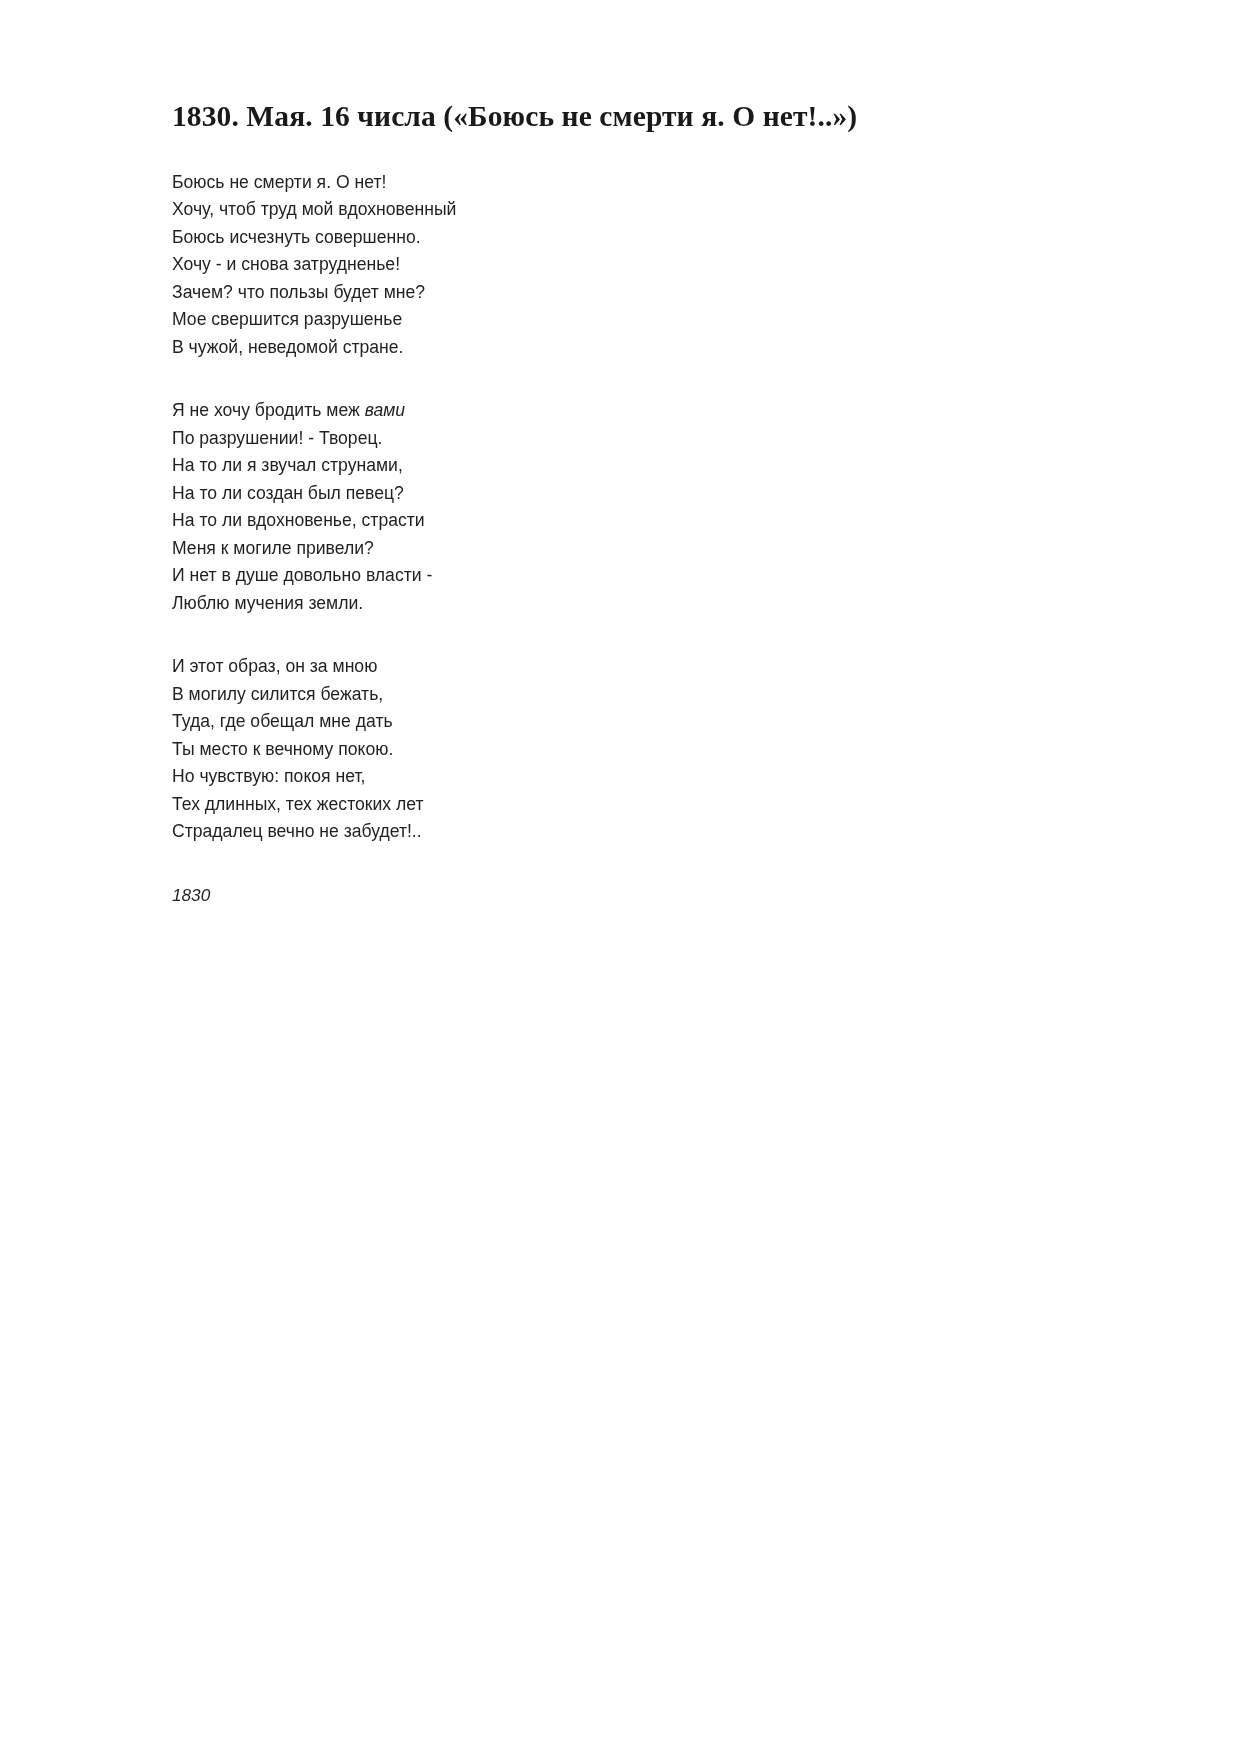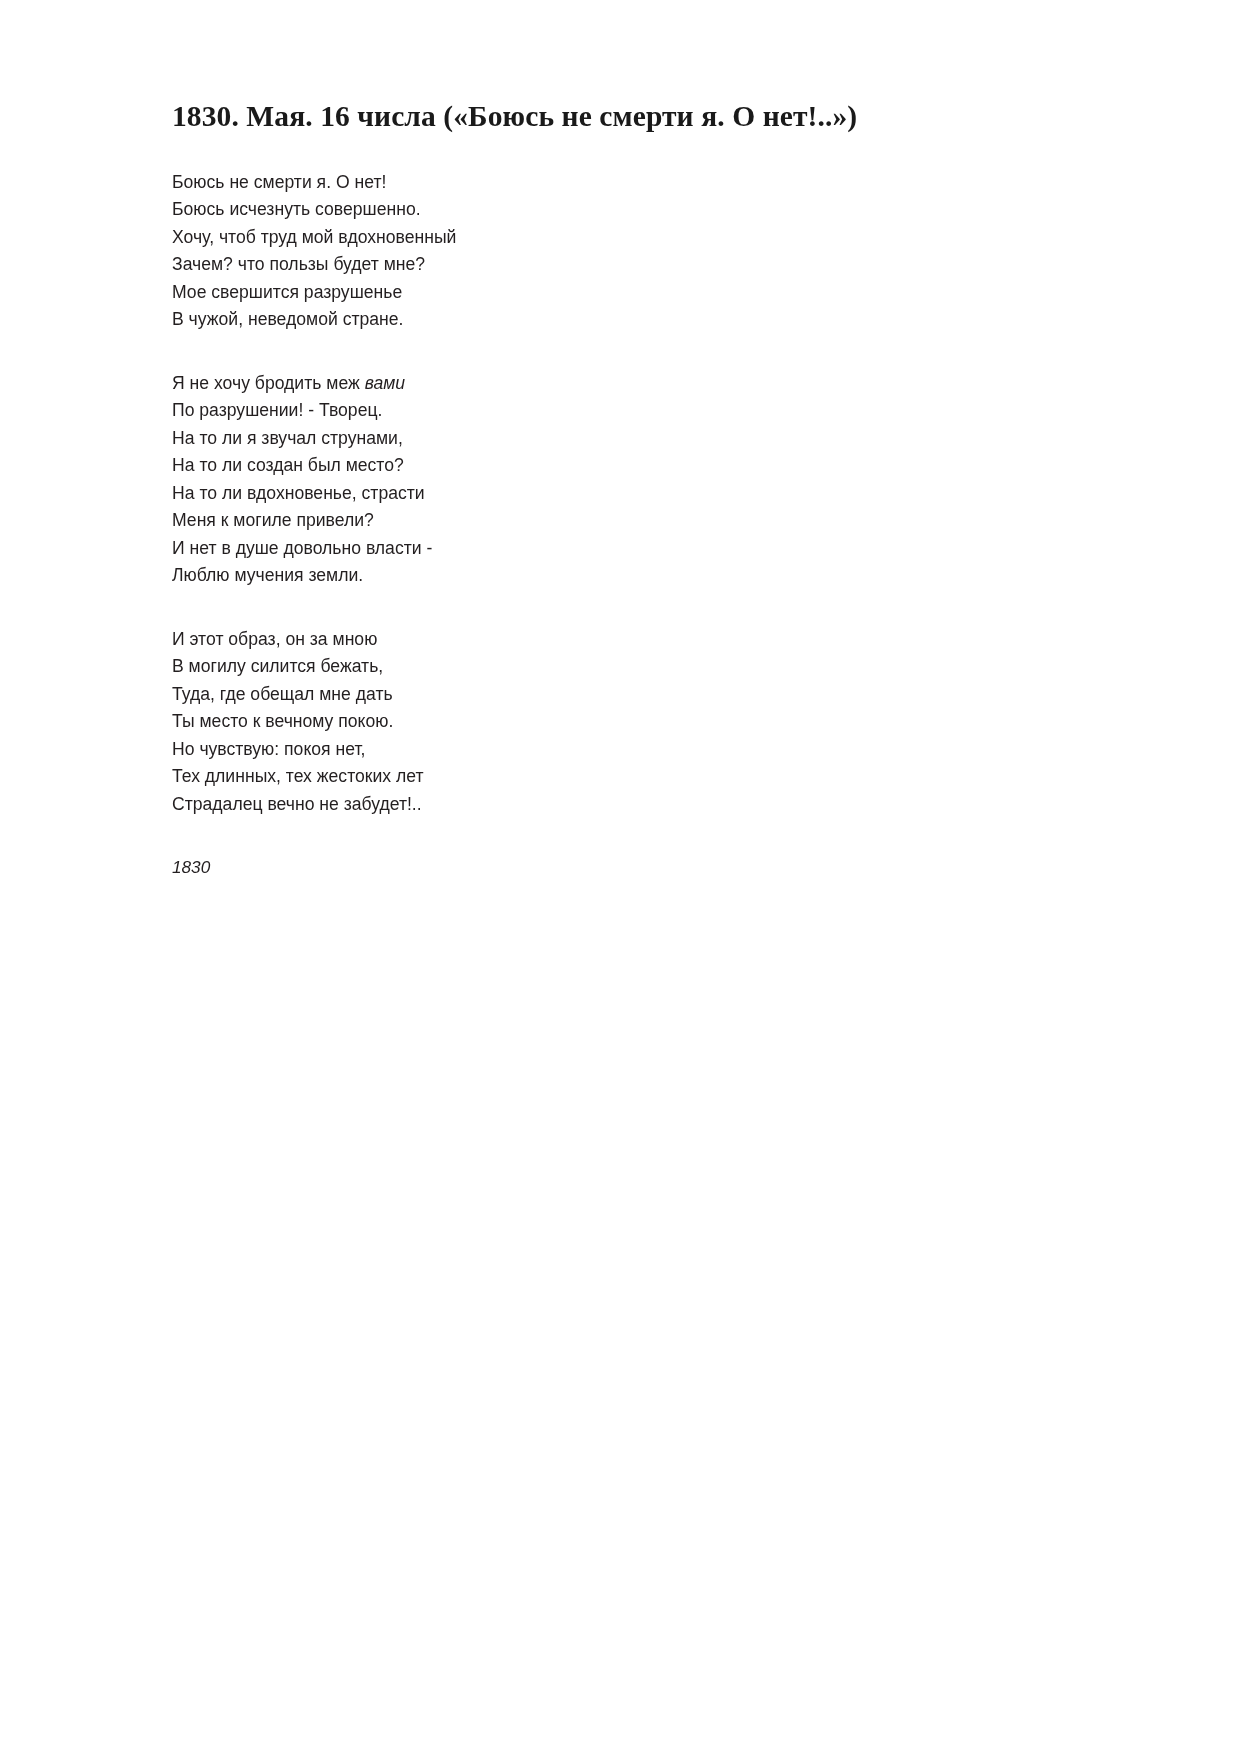--- a/index.html
+++ b/index.html
@@ -67,32 +67,33 @@
 </head>
 <body>
 
 <div class="page">
   <div class="content">
 
     <h1 class="poem-title">1830. Мая. 16 числа («Боюсь не смерти я. О нет!..»)</h1>
 
     <div class="stanza">
       <div class="line">Боюсь не смерти я. О нет!</div>
+      <div class="line">Хочу, чтоб труд мой вдохновенный</div>
       <div class="line">Боюсь исчезнуть совершенно.</div>
-      <div class="line">Хочу, чтоб труд мой вдохновенный</div>
+      <div class="line">Хочу - и снова затрудненье!</div>
       <div class="line">Зачем? что пользы будет мне?</div>
       <div class="line">Мое свершится разрушенье</div>
       <div class="line">В чужой, неведомой стране.</div>
     </div>
 
     <div class="stanza">
       <div class="line"><span>Я не хочу бродить меж </span><em>вами</em></div>
       <div class="line">По разрушении! - Творец.</div>
       <div class="line">На то ли я звучал струнами,</div>
-      <div class="line">На то ли создан был место?</div>
+      <div class="line">На то ли создан был певец?</div>
       <div class="line">На то ли вдохновенье, страсти</div>
       <div class="line">Меня к могиле привели?</div>
       <div class="line">И нет в душе довольно власти -</div>
       <div class="line">Люблю мучения земли.</div>
     </div>
 
     <div class="stanza">
       <div class="line">И этот образ, он за мною</div>
       <div class="line">В могилу силится бежать,</div>
       <div class="line">Туда, где обещал мне дать</div>

